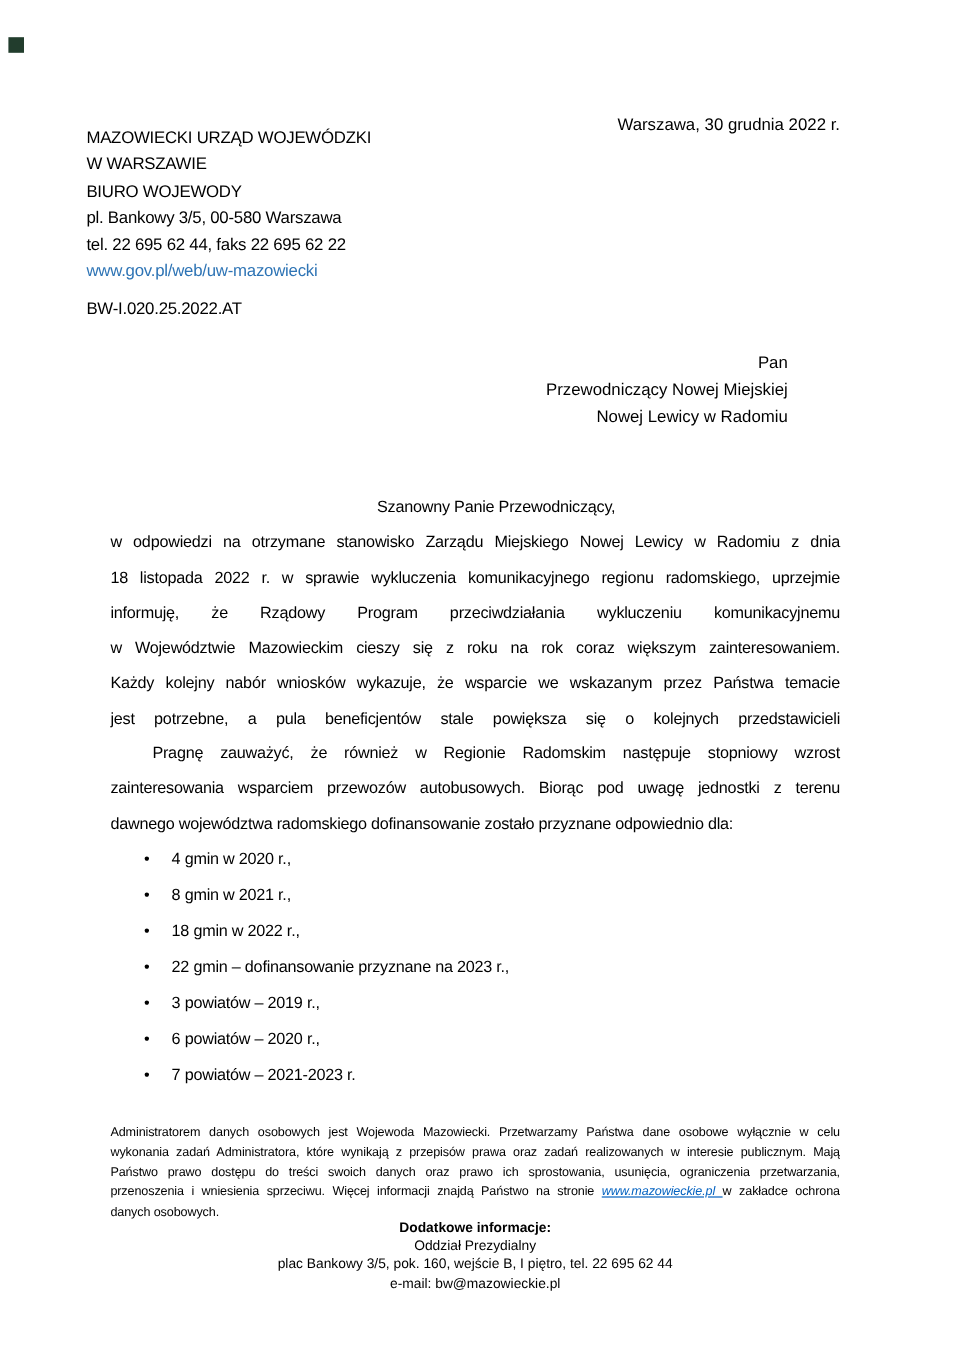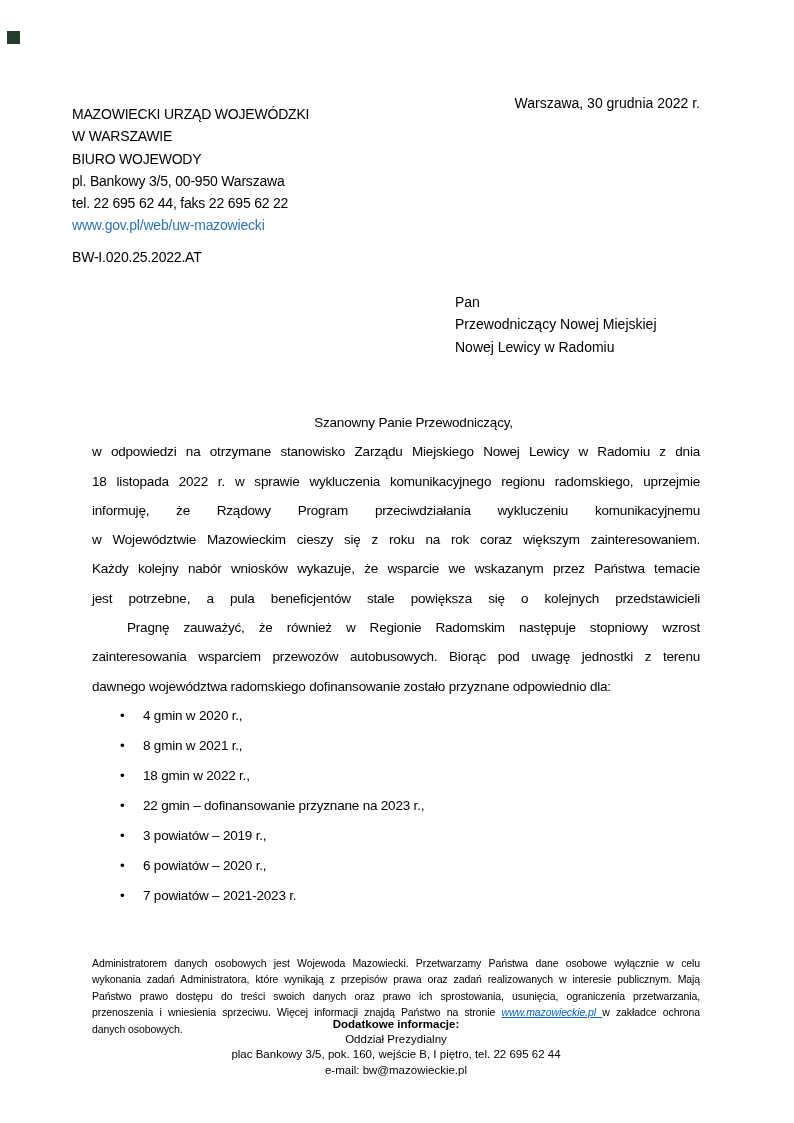--- a/index.html
+++ b/index.html
@@ -39,20 +39,21 @@
     color: var(--link-blue, #2E74B5);
     text-decoration: none;
     display: block;
   }
   .ref-number { margin-top: 9px; }
   .recipient {
     position: absolute;
     left: 455px; top: 291px;
     font-size: 14px;
     line-height: 22.4px;
+    text-align: right;
   }
   .body-text {
     position: absolute;
     left: 92px; top: 408px;
     width: 608px;
     font-size: 13.5px;
     letter-spacing: -0.2px;
     line-height: 29.3px;
   }
   .bl { text-align: justify; text-align-last: justify; }
@@ -68,21 +69,20 @@
     position: absolute;
     left: 28px; top: 0;
   }
   .footnote {
     position: absolute;
     left: 92px; top: 936px;
     width: 608px;
     font-size: 10.5px;
     letter-spacing: -0.1px;
     line-height: 16.4px;
-    margin-top: 19px;
   }
   .footnote .fn-link {
     color: var(--footnote-link-blue, #0563C1);
     text-decoration: underline;
     font-style: italic;
   }
   .footer-info {
     position: absolute;
     left: 92px; top: 1017px;
     width: 608px;
@@ -99,21 +99,21 @@
 <div class="page">
 
   <div class="corner-mark"></div>
 
   <div class="date-line">Warszawa, 30 grudnia 2022 r.</div>
 
   <div class="letterhead">
     <div>MAZOWIECKI URZĄD WOJEWÓDZKI</div>
     <div>W WARSZAWIE</div>
     <div>BIURO WOJEWODY</div>
-    <div>pl. Bankowy 3/5, 00-950 Warszawa</div>
+    <div>pl. Bankowy 3/5, 00-580 Warszawa</div>
     <div>tel. 22 695 62 44, faks 22 695 62 22</div>
     <a class="website">www.gov.pl/web/uw-mazowiecki</a>
     <div class="ref-number">BW-I.020.25.2022.AT</div>
   </div>
 
   <div class="recipient">
     <div>Pan</div>
     <div>Przewodniczący Nowej Miejskiej</div>
     <div>Nowej Lewicy w Radomiu</div>
   </div>

